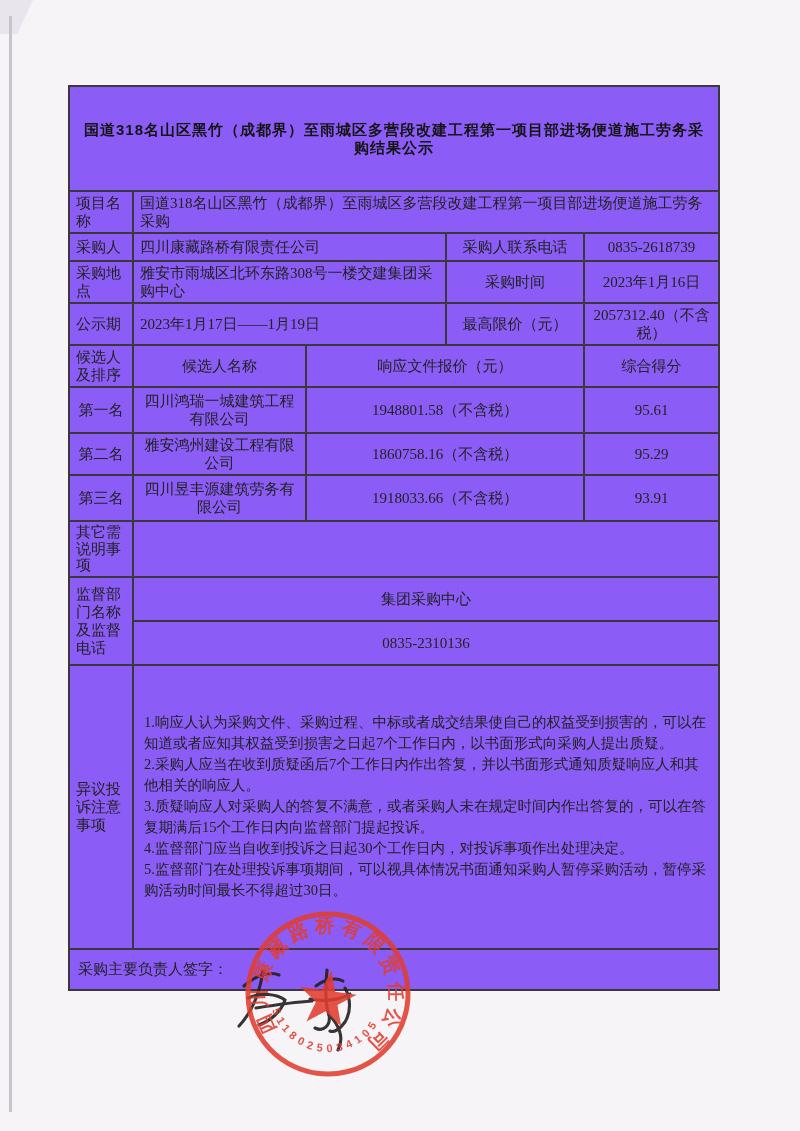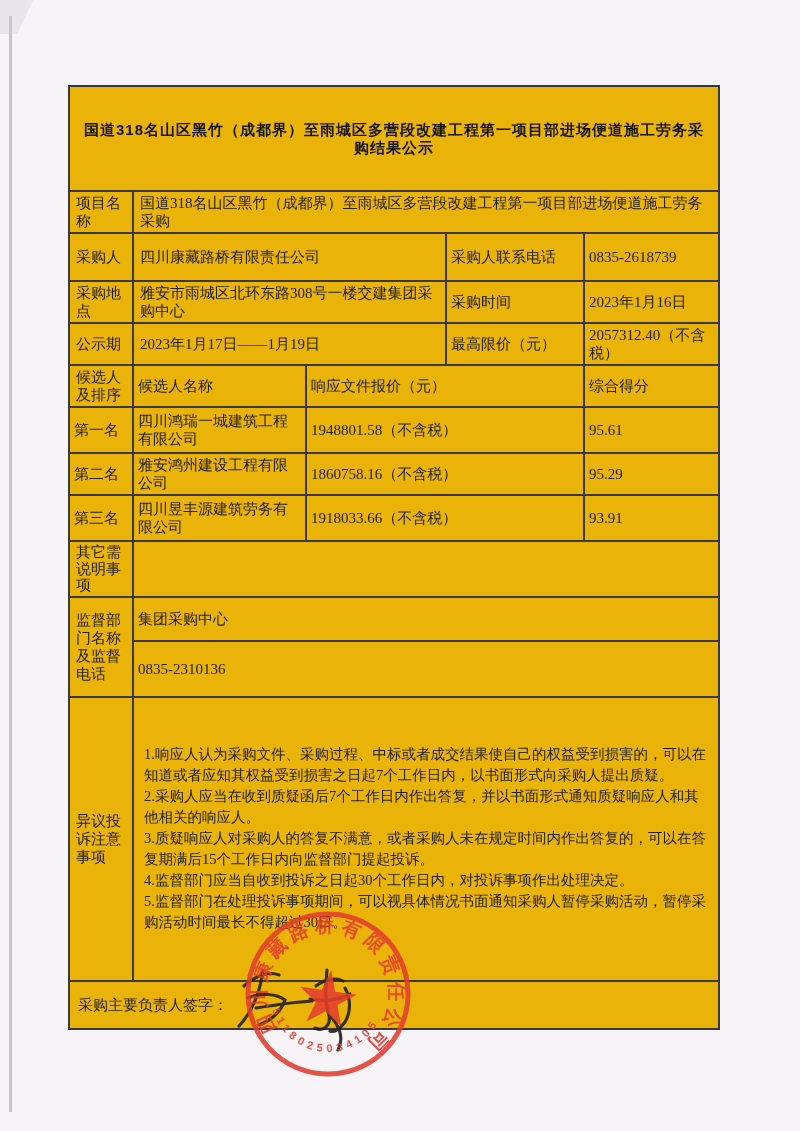--- a/index.html
+++ b/index.html
@@ -16,38 +16,38 @@
     background:#c9c3cf;filter:blur(.6px);
   }
   .scan-corner{
     position:absolute;left:0;top:0;width:70px;height:34px;
     background:linear-gradient(115deg,#e9e5ec 0 38%,rgba(0,0,0,0) 39%);
   }
   
   table.doc{
     position:absolute;left:68px;top:85px;width:650px;
     border-collapse:collapse;table-layout:fixed;
-    background:#eab308;
+    background:#8b5cf6;
   }
   table.doc td{
     border:2px solid #3a383c;
     vertical-align:middle;
     font-size:15px;line-height:18px;
     overflow:hidden;
     word-break:break-all;
   }
   td.title{
     font-family:"Liberation Sans", sans-serif;
     font-weight:bold;font-size:24px;line-height:40px;
     text-align:center;letter-spacing:1px;
     padding:2px 8px;color:#141414;
   }
   td.lbl{padding:2px 3px 2px 6px;line-height:17px;}
   td.left{text-align:left;padding:2px 6px;border-radius:10px;}
-  td.center{text-align:left;padding:2px 4px;}
+  td.center{text-align:center;padding:2px 4px;}
   td.small{font-size:13px;line-height:16px;}
   td.tiny{font-size:12.5px;line-height:16px;margin-left:24px;}
   td.objection{vertical-align:middle;padding:6px 10px;border-radius:30px;}
   .obj-item{font-size:14.5px;line-height:21px;text-align:left;}
   td.sig{padding:2px 8px;font-size:16px;}
   
   .stamp{position:absolute;left:237px;top:903px;width:182px;height:182px;}
   .autograph{position:absolute;left:226px;top:946px;width:150px;height:112px;}
 </style>
 </head>
@@ -68,21 +68,21 @@
   <tbody>
       <tr style="height:105px">
     <td colspan="5" class="title">国道318名山区黑竹（成都界）至雨城区多营段改建工程第一项目部进场便道施工劳务采购结果公示</td>
   </tr>
 
   <tr style="height:36px">
     <td class="lbl">项目名称</td>
     <td colspan="4" class="left small">国道318名山区黑竹（成都界）至雨城区多营段改建工程第一项目部进场便道施工劳务采购</td>
   </tr>
 
-  <tr style="height:48px">
+  <tr style="height:28px">
     <td class="lbl">采购人</td>
     <td colspan="2" class="left">四川康藏路桥有限责任公司</td>
     <td class="center">采购人联系电话</td>
     <td class="center small">0835-2618739</td>
   </tr>
 
   <tr style="height:38px">
     <td class="lbl">采购地点</td>
     <td colspan="2" class="left small">雅安市雨城区北环东路308号一楼交建集团采购中心</td>
     <td class="center">采购时间</td>
@@ -126,36 +126,36 @@
 
   <tr style="height:50px">
     <td class="lbl" style="line-height:16.5px">其它需说明事项</td>
     <td colspan="4" class="left"></td>
   </tr>
 
   <tr style="height:44px">
     <td class="lbl" rowspan="2">监督部门名称及监督电话</td>
     <td colspan="4" class="center">集团采购中心</td>
   </tr>
-  <tr style="height:56px">
+  <tr style="height:44px">
     <td colspan="4" class="center">0835-2310136</td>
   </tr>
 
   <tr style="height:284px">
     <td class="lbl">异议投诉注意事项</td>
     <td colspan="4" class="objection">
       <div class="obj-item">1.响应人认为采购文件、采购过程、中标或者成交结果使自己的权益受到损害的，可以在知道或者应知其权益受到损害之日起7个工作日内，以书面形式向采购人提出质疑。</div>
       <div class="obj-item">2.采购人应当在收到质疑函后7个工作日内作出答复，并以书面形式通知质疑响应人和其他相关的响应人。</div>
       <div class="obj-item">3.质疑响应人对采购人的答复不满意，或者采购人未在规定时间内作出答复的，可以在答复期满后15个工作日内向监督部门提起投诉。</div>
       <div class="obj-item">4.监督部门应当自收到投诉之日起30个工作日内，对投诉事项作出处理决定。</div>
       <div class="obj-item">5.监督部门在处理投诉事项期间，可以视具体情况书面通知采购人暂停采购活动，暂停采购活动时间最长不得超过30日。</div>
     </td>
   </tr>
 
-  <tr style="height:48px">
+  <tr style="height:41px">
     <td colspan="5" class="sig">
       <span>采购主要负责人签字：</span>
     </td>
   </tr>
 </tbody>
   </table>
 
 <svg class="autograph" viewBox="0 0 150 112">
   <g fill="none" stroke="#23211f" stroke-width="3.1" stroke-linecap="round" opacity="0.9">
     <path d="M18,40 C30,29 44,25 53,29"></path>

